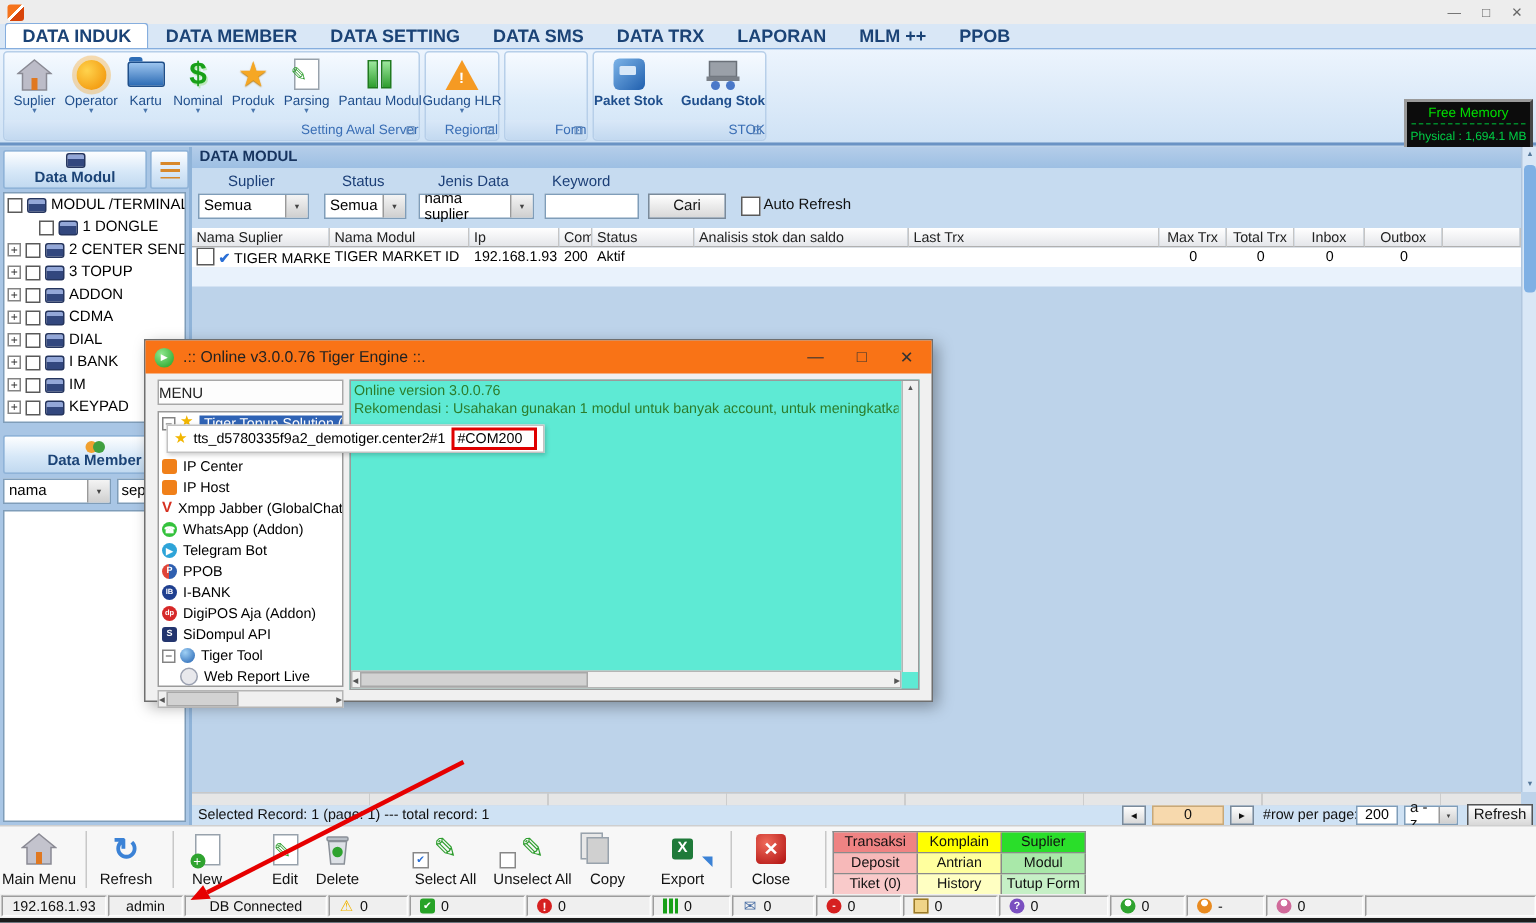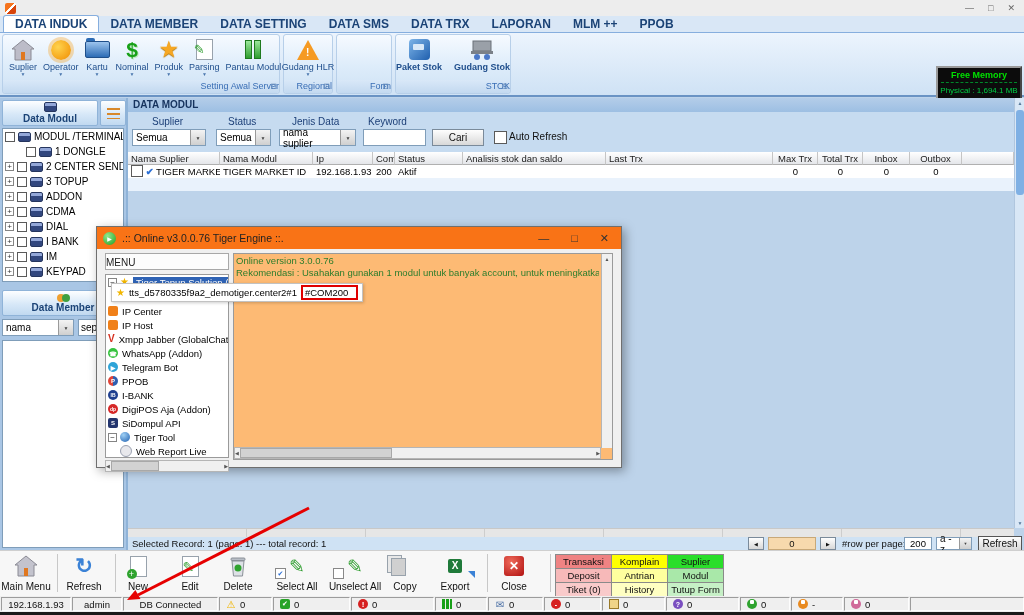--- a/index.html
+++ b/index.html
@@ -44,21 +44,21 @@
   .page{width:15px;height:19px;background:#fff;border:1px solid #98a2ac;position:relative}
   .bluebox{width:21px;height:21px;border-radius:4px;background:linear-gradient(135deg,#7db4e8,#1f5fae);position:relative}
   .bluebox i{position:absolute;left:4px;top:5px;width:11px;height:6px;background:#d8e8f8;border-radius:1px}
   
   .logo{position:absolute;left:795px;top:42px;width:145px;text-align:center}
   .logo .l1{font-size:19px;font-weight:bold;letter-spacing:0}
   .lt{color:#f26a21}.le{color:#a9c7ec}.l2s{color:#2e75d4;font-size:13px;vertical-align:top}
   .tagline{font-size:8.5px;color:#f26a21;margin-top:1px}
   .mem{position:absolute;left:936px;top:33px;width:86px;height:61px;background:#0c0c0c;border:2px outset #9a9a9a;
     box-sizing:border-box;text-align:center;font-size:8px;color:#00cc44;padding-top:2px}
-  .mem .t{color:#00e000;font-weight:bold;font-size:9px;border-bottom:1px dashed #00882a;padding-bottom:1px;margin:0 3px 2px}
+  .mem .t{color:#00e000;font-weight:normal;font-size:9px;border-bottom:1px dashed #00882a;padding-bottom:1px;margin:0 3px 2px}
   .mem div{line-height:11px}
   
   .sidebar{position:absolute;left:0;top:98px;width:128px;height:452px;background:#a9c6e5;border-right:2px solid #8fb3d8;box-sizing:border-box}
   .side-btn{position:absolute;background:linear-gradient(#fdfeff,#d7e8f8 55%,#c1d9f0);border:1px solid #8fb3d8;
     border-radius:2px;display:flex;flex-direction:column;align-items:center;justify-content:center;
     font-size:10px;font-weight:bold;color:#1b4376;box-sizing:border-box}
   .modem{width:11px;height:8px;background:linear-gradient(#93a7d8 0 3px,#32477e 3px);border:1px solid #25355e;
     border-radius:2px;margin-right:3px;flex:none}
   .listbars{width:13px;height:11px;background:repeating-linear-gradient(180deg,#d8882a 0 2px,rgba(0,0,0,0) 2px 5px)}
   .tree{position:absolute;background:#fff;border:1px solid #7f9db9;font-size:10px;color:#000;overflow:hidden;box-sizing:border-box}
@@ -108,21 +108,21 @@
   .ci{width:10px;height:10px;border-radius:50%;flex:none;margin-right:4px;display:flex;align-items:center;
     justify-content:center;color:#fff;font-size:6px;font-weight:bold}
   .sq{border-radius:2px}
   .star{color:#f2b600;font-size:10px;margin-right:4px;line-height:10px}
   .float-item{position:absolute;left:14px;top:56px;height:17px;display:flex;align-items:center;background:#fff;
     border:1px solid #c2c2c2;box-shadow:1px 1px 3px rgba(0,0,0,.2);padding:0 4px;font-size:9.5px;z-index:5;white-space:nowrap}
   .combox{border:2px solid #e00000;padding:0 8px 0 2px;margin-left:4px;font-size:9.5px}
   .hscr{position:absolute;height:12px;background:#f0f0f0;border:1px solid #b5b5b5;display:flex;align-items:center;
     font-size:5px;color:#555;box-sizing:border-box}
   .hthumb{height:8px;background:#d2d2d2;border:1px solid #a8a8a8;margin:0 1px}
-  .rpanel{position:absolute;left:136px;top:26px;width:380px;height:207px;background:#fdba74;border:1px solid #9a9a9a;box-sizing:border-box}
+  .rpanel{position:absolute;left:136px;top:26px;width:380px;height:207px;background:#5eead4;border:1px solid #9a9a9a;box-sizing:border-box}
   .rtext{position:absolute;left:2px;top:1px;right:13px;bottom:12px;overflow:hidden;font-size:9.5px;
     line-height:12px;color:#2c7d2c;white-space:nowrap}
   .rvscr{position:absolute;right:0;top:0;bottom:11px;width:11px;background:#f0f0f0;border-left:1px solid #b5b5b5;
     font-size:5px;color:#555;text-align:center;box-sizing:border-box}
   
   .footer{position:absolute;left:0;top:550px;width:1024px;height:46px;background:#f7f7f7;border-top:1px solid #cfcfcf;box-sizing:border-box}
   .fbtn{position:absolute;top:2px;width:64px;text-align:center;font-size:10px;color:#111;cursor:default}
   .fic{height:26px;display:flex;align-items:center;justify-content:center;margin-bottom:2px}
   .fsep{position:absolute;top:3px;width:1px;height:38px;background:#c8c8c8}
   .grid{position:absolute;left:555px;top:3px;display:grid;grid-template-columns:56px 56px 56px;
@@ -564,21 +564,21 @@
           </span>
       </span><span>New</span>
     </div>
     <div class="fbtn" style="left:158px">
       <span class="fic">
         <span class="page">
             <span style="position:absolute;left:0;top:2px;color:#2f9e2f;font-size:14px">✎</span>
           </span>
       </span><span>Edit</span>
     </div>
-    <div class="fbtn" style="left:206px">
+    <div class="fbtn" style="left:193px">
       <span class="fic">
         <svg width="20" height="22">
             <path d="M4 6 L16 6 L14.5 21 L5.5 21 Z" fill="#dde1e6" stroke="#8a9098"></path>
             <rect x="3" y="3" width="14" height="2.5" rx="1" fill="#b8bec6" stroke="#8a9098"></rect>
             <circle cx="10" cy="13" r="3.5" fill="#2fa32f"></circle>
           </svg>
       </span><span>Delete</span>
     </div>
     <div class="fbtn" style="left:265px">
       <span class="fic" style="position:relative">

